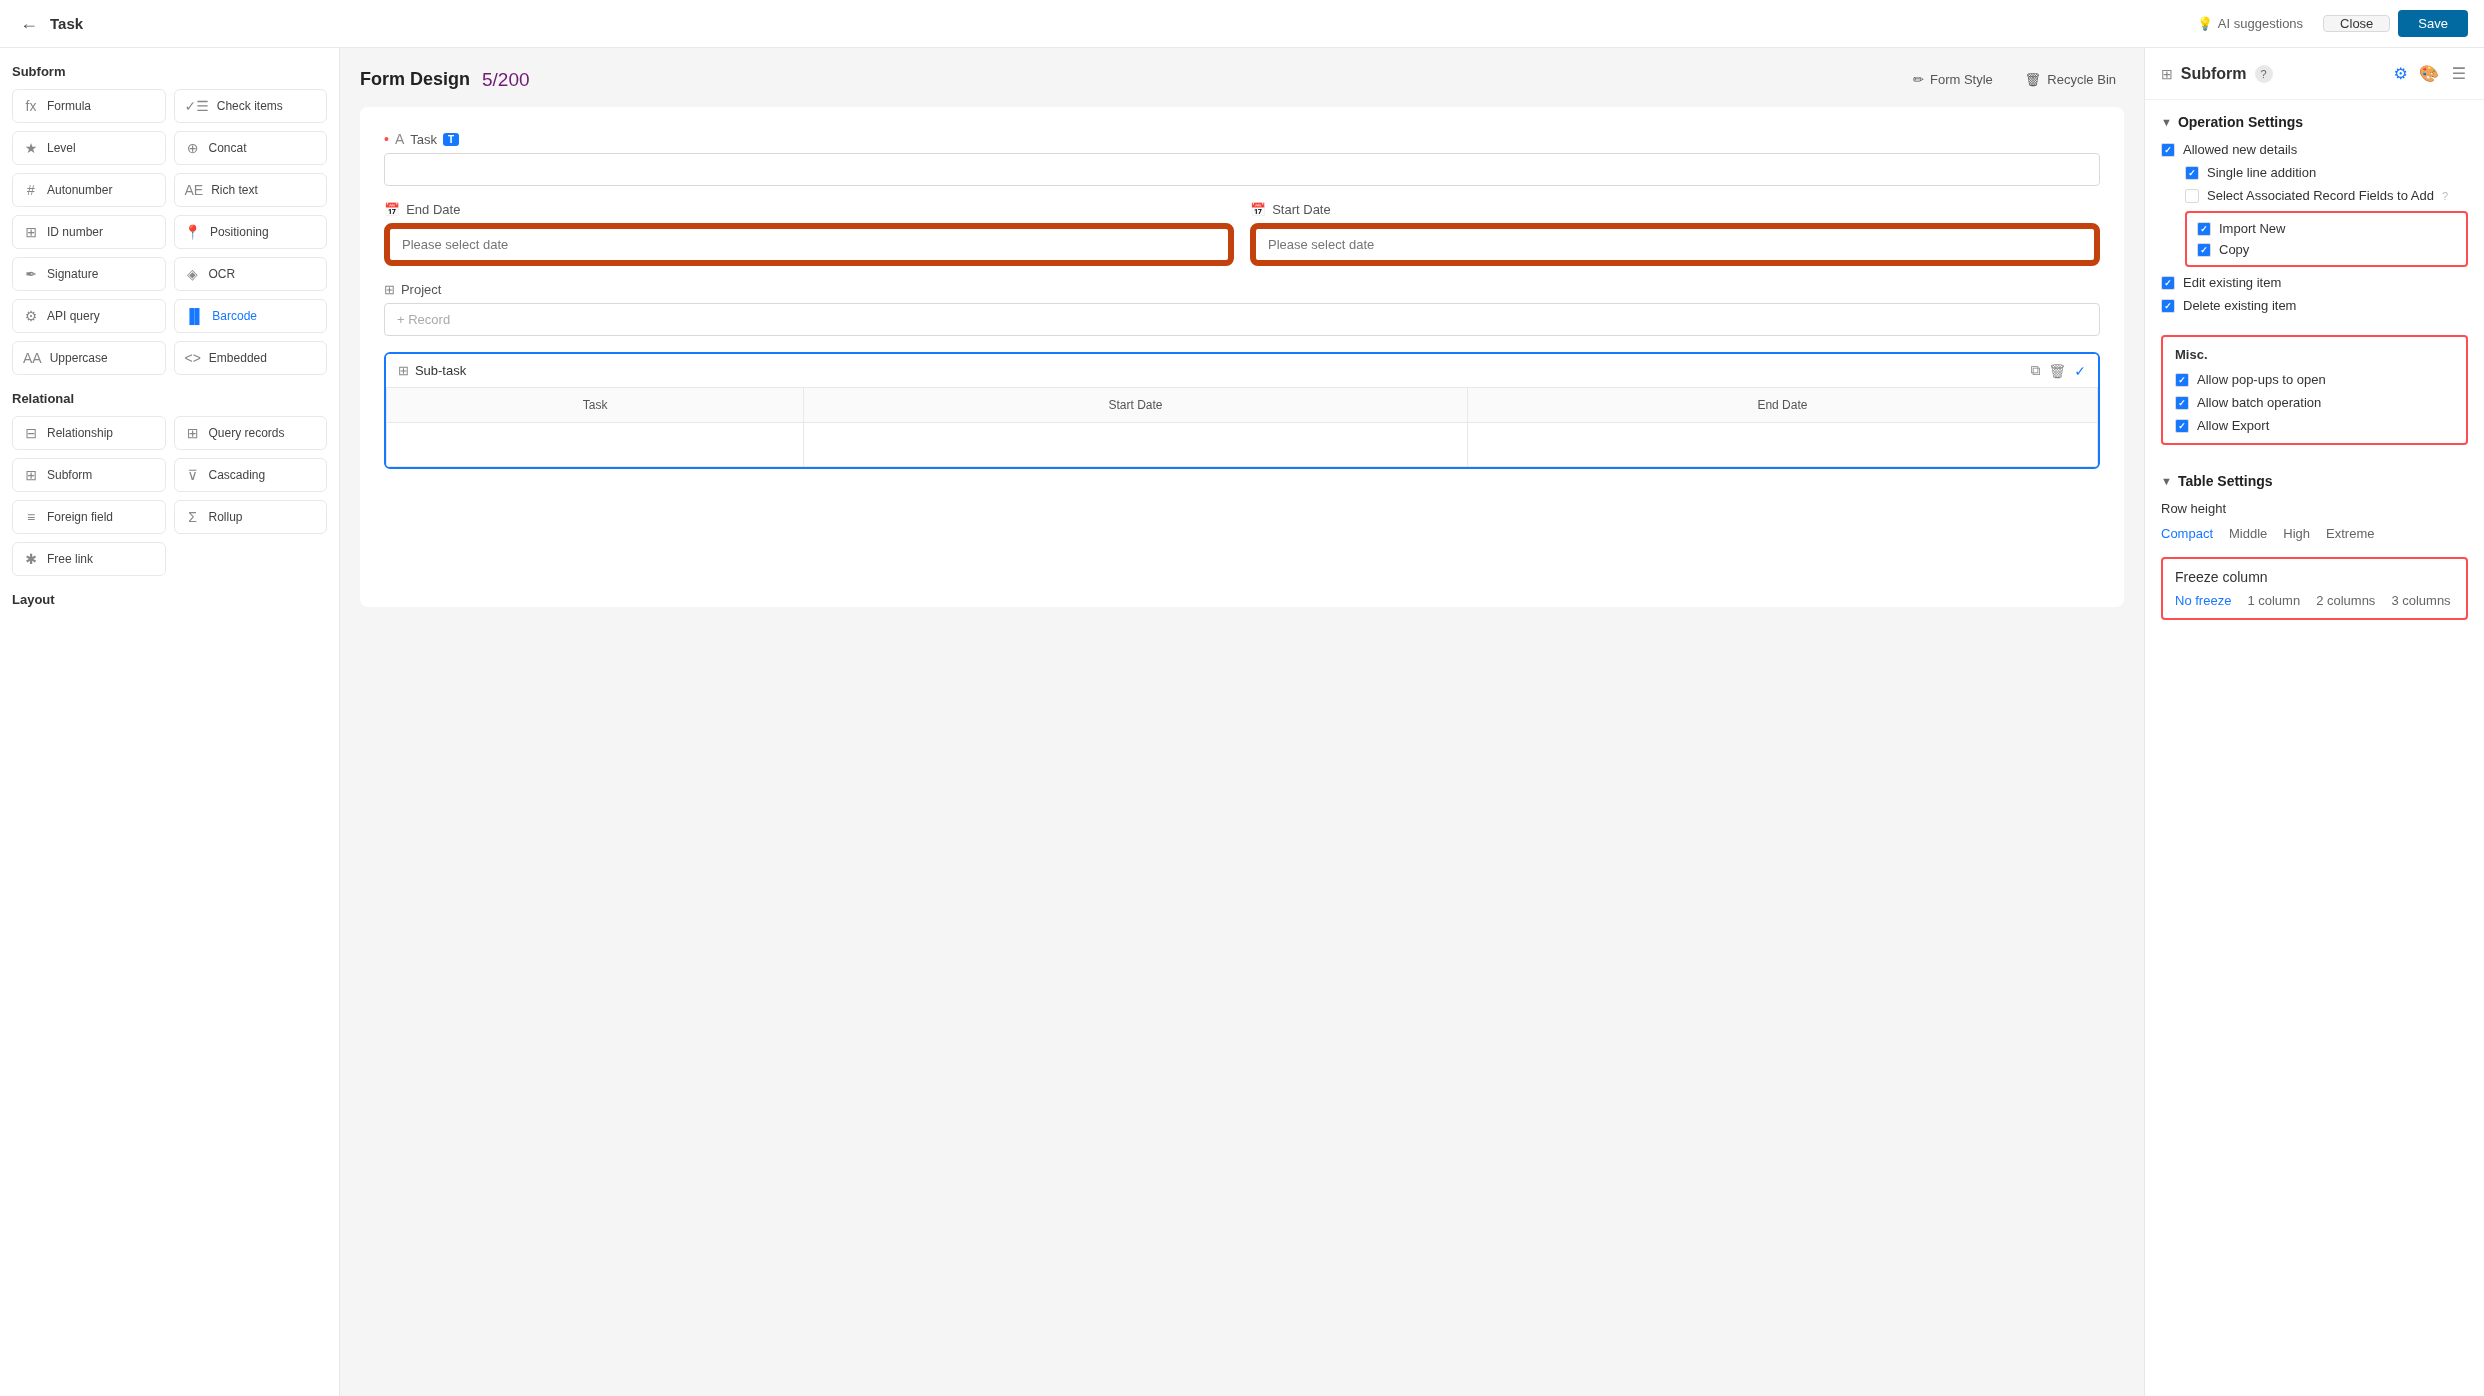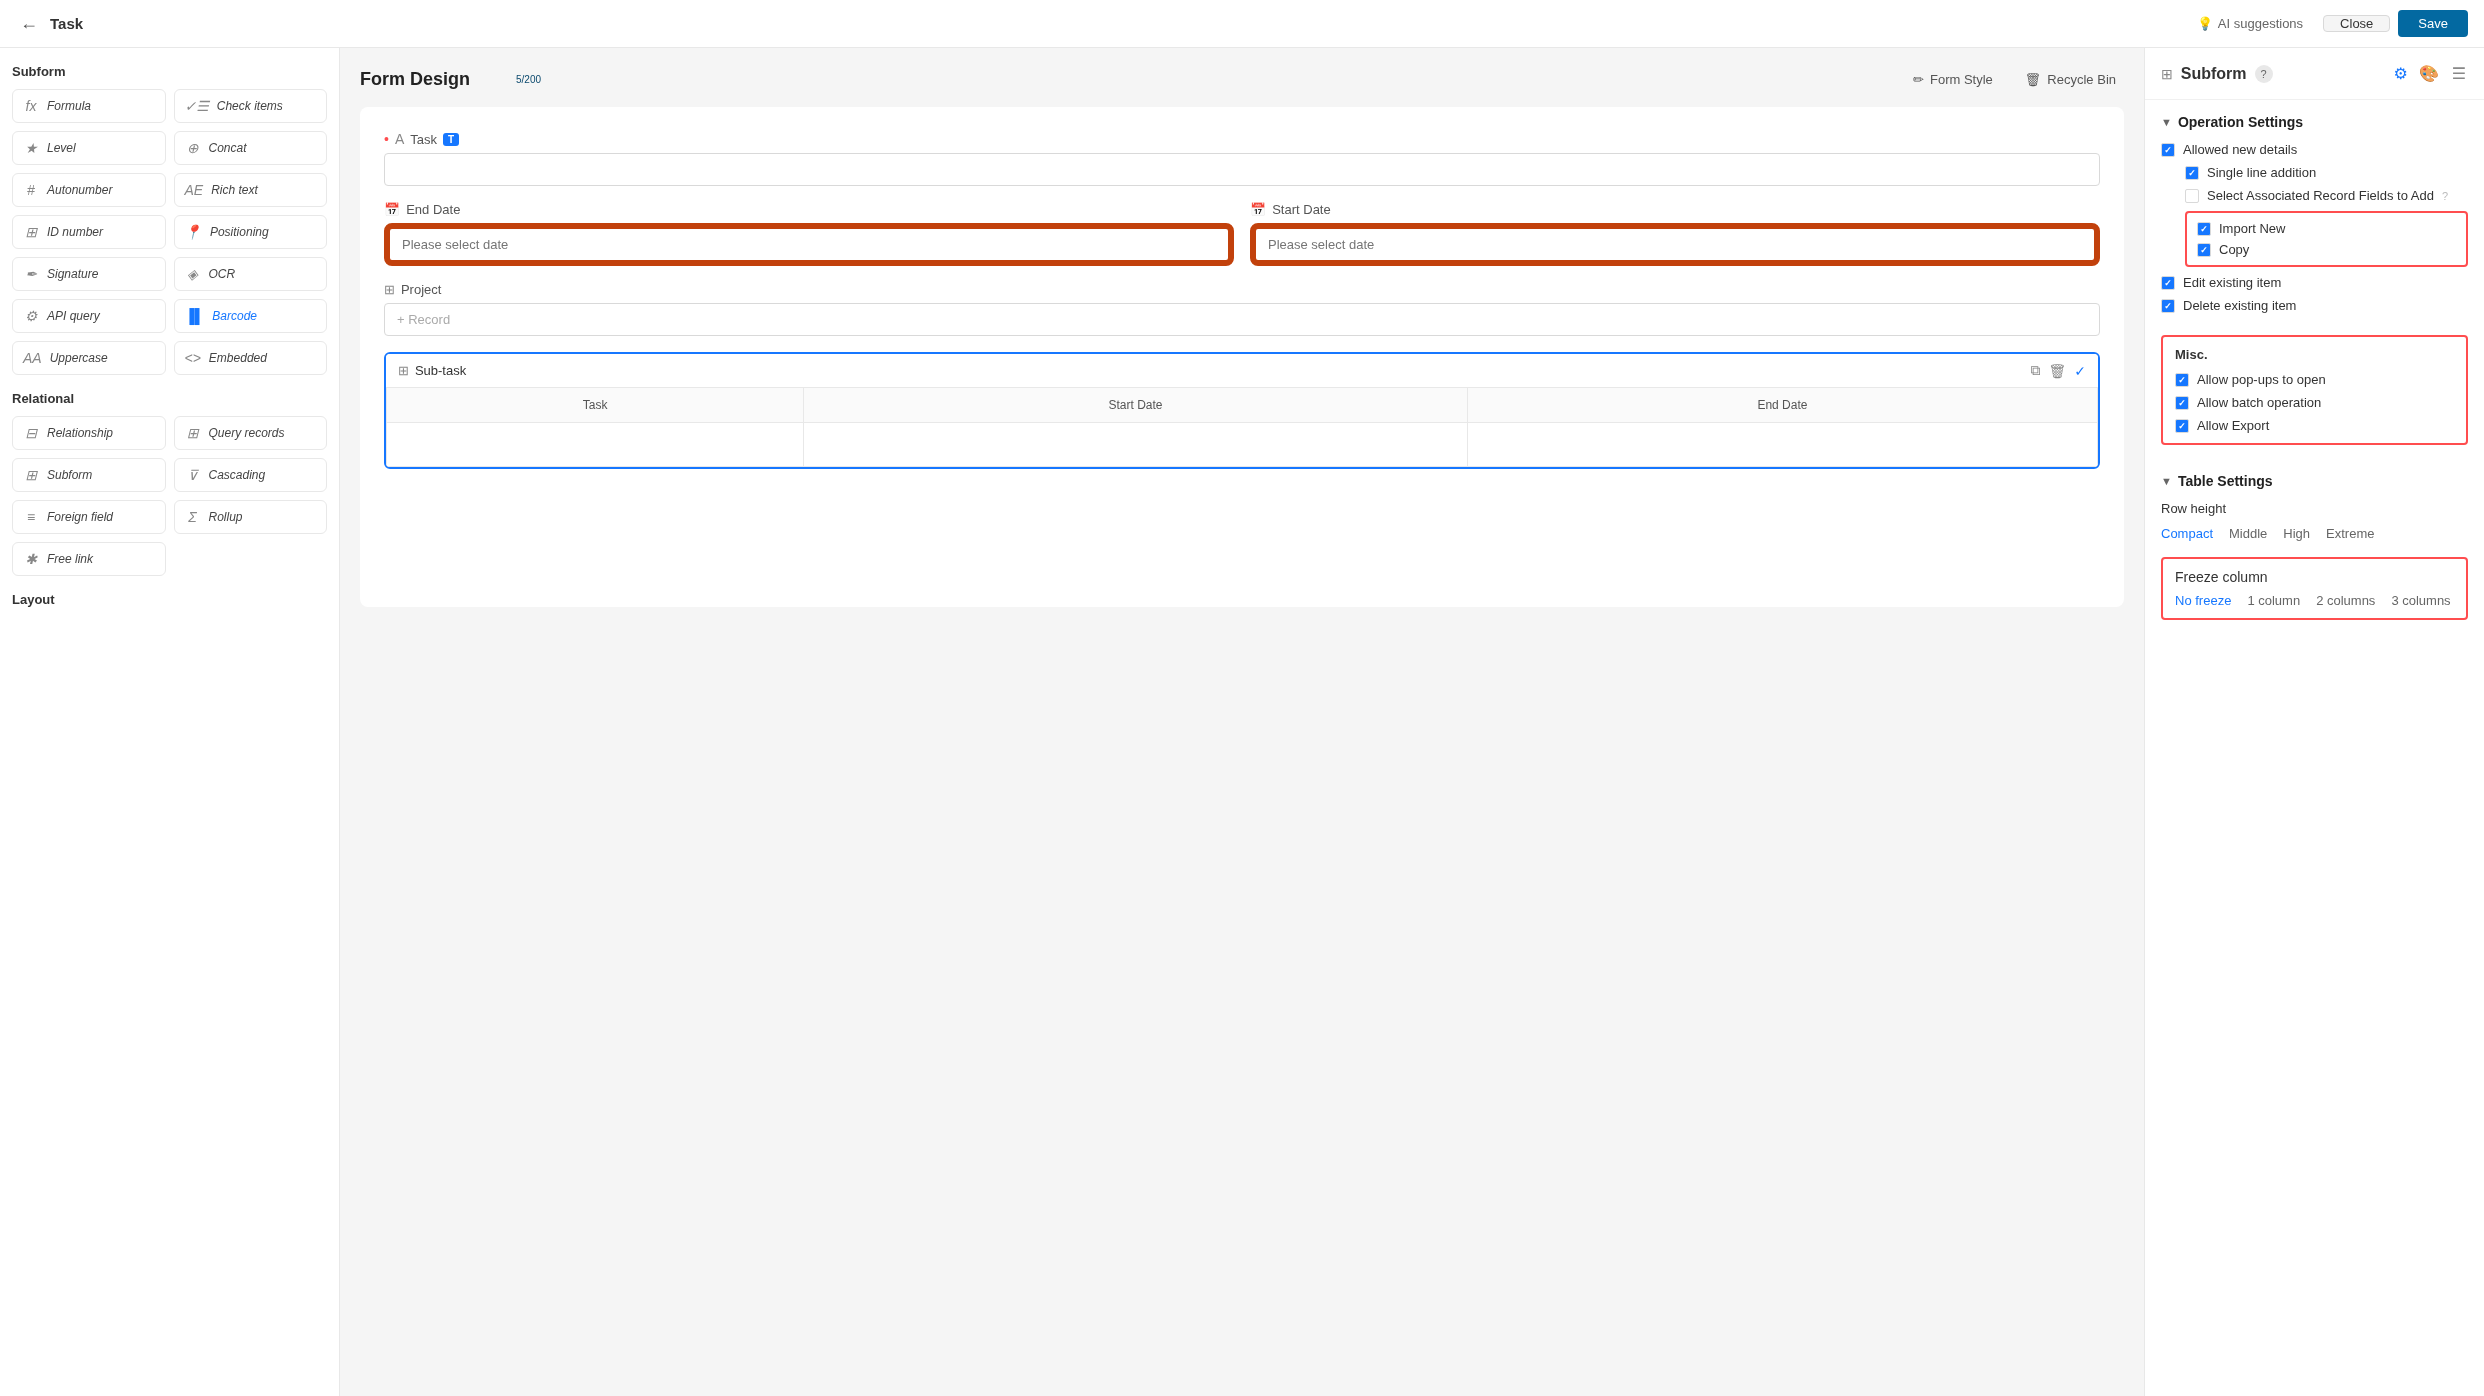--- a/index.html
+++ b/index.html
@@ -21,35 +21,35 @@
     .close-btn { padding: 0 16px; background: #f5f5f5; border: 1px solid #d9d9d9; border-radius: 4px; cursor: pointer; color: #333; font-size: 13px; }
     .save-btn { padding: 6px 20px; background: #0369a1; border: none; border-radius: 4px; cursor: pointer; color: #fff; font-size: 13px; font-weight: 500; }
 
     
     .main-layout { display: flex; height: calc(100vh - 48px); }
 
     
     .left-sidebar { width: 340px; background: #fff; border-right: 1px solid #e8e8e8; overflow-y: auto; padding: 16px 12px; flex-shrink: 0; }
     .section-title { font-size: 13px; font-weight: 600; color: #333; margin-bottom: 10px; margin-top: 16px; }
     .section-title:first-child { margin-top: 0; }
-    .field-grid { display: grid; grid-template-columns: 1fr 1fr; gap: 8px; margin-bottom: 4px; font-style: italic; }
+    .field-grid { display: grid; grid-template-columns: 1fr 1fr; gap: 8px; margin-bottom: 4px; }
     .field-item {
       display: flex; align-items: center; gap: 8px; padding: 8px 10px;
       border: 1px solid #e8e8e8; border-radius: 6px; cursor: pointer; background: #fff;
       font-size: 12px; color: #444; transition: background 0.15s;
     }
     .field-item.highlighted { color: #1677ff; }
     .field-icon { font-size: 14px; color: #888; min-width: 16px; text-align: center; }
     .field-icon.blue { color: #1677ff; }
 
     
     .center-panel { flex: 1; background: #f5f5f5; padding: 20px; overflow-y: auto; }
     .form-design-header { display: flex; align-items: center; gap: 12px; margin-bottom: 16px; }
     .form-design-title { font-size: 18px; font-weight: 700; color: #222; }
-    .form-count { font-size: 10px; color: #0c4a6e; margin-left: 34px; }
+    .form-count { font-size: 19px; color: #701a75; }
     .header-actions { display: flex; align-items: center; gap: 16px; margin-left: auto; }
     .header-action-btn { display: flex; align-items: center; gap: 6px; background: none; border: none; cursor: pointer; color: #555; font-size: 13px; padding: 4px 8px; }
 
     .form-canvas { background: #fff; border-radius: 8px; padding: 24px; min-height: 500px; }
     .form-field-label { display: flex; align-items: center; gap: 6px; font-size: 13px; color: #555; margin-bottom: 6px; }
     .required-dot { color: #ff4d4f; font-size: 14px; }
     .field-type-badge { background: #1677ff; color: #fff; font-size: 10px; padding: 1px 5px; border-radius: 3px; font-weight: 600; }
     .form-input { width: 100%; border: 1px solid #d9d9d9; border-radius: 4px; padding: 8px 12px; font-size: 13px; color: #ccc; margin-bottom: 16px; }
     .form-row { display: grid; grid-template-columns: 1fr 1fr; gap: 16px; margin-bottom: 16px; }
     .form-group { display: flex; flex-direction: column; }

